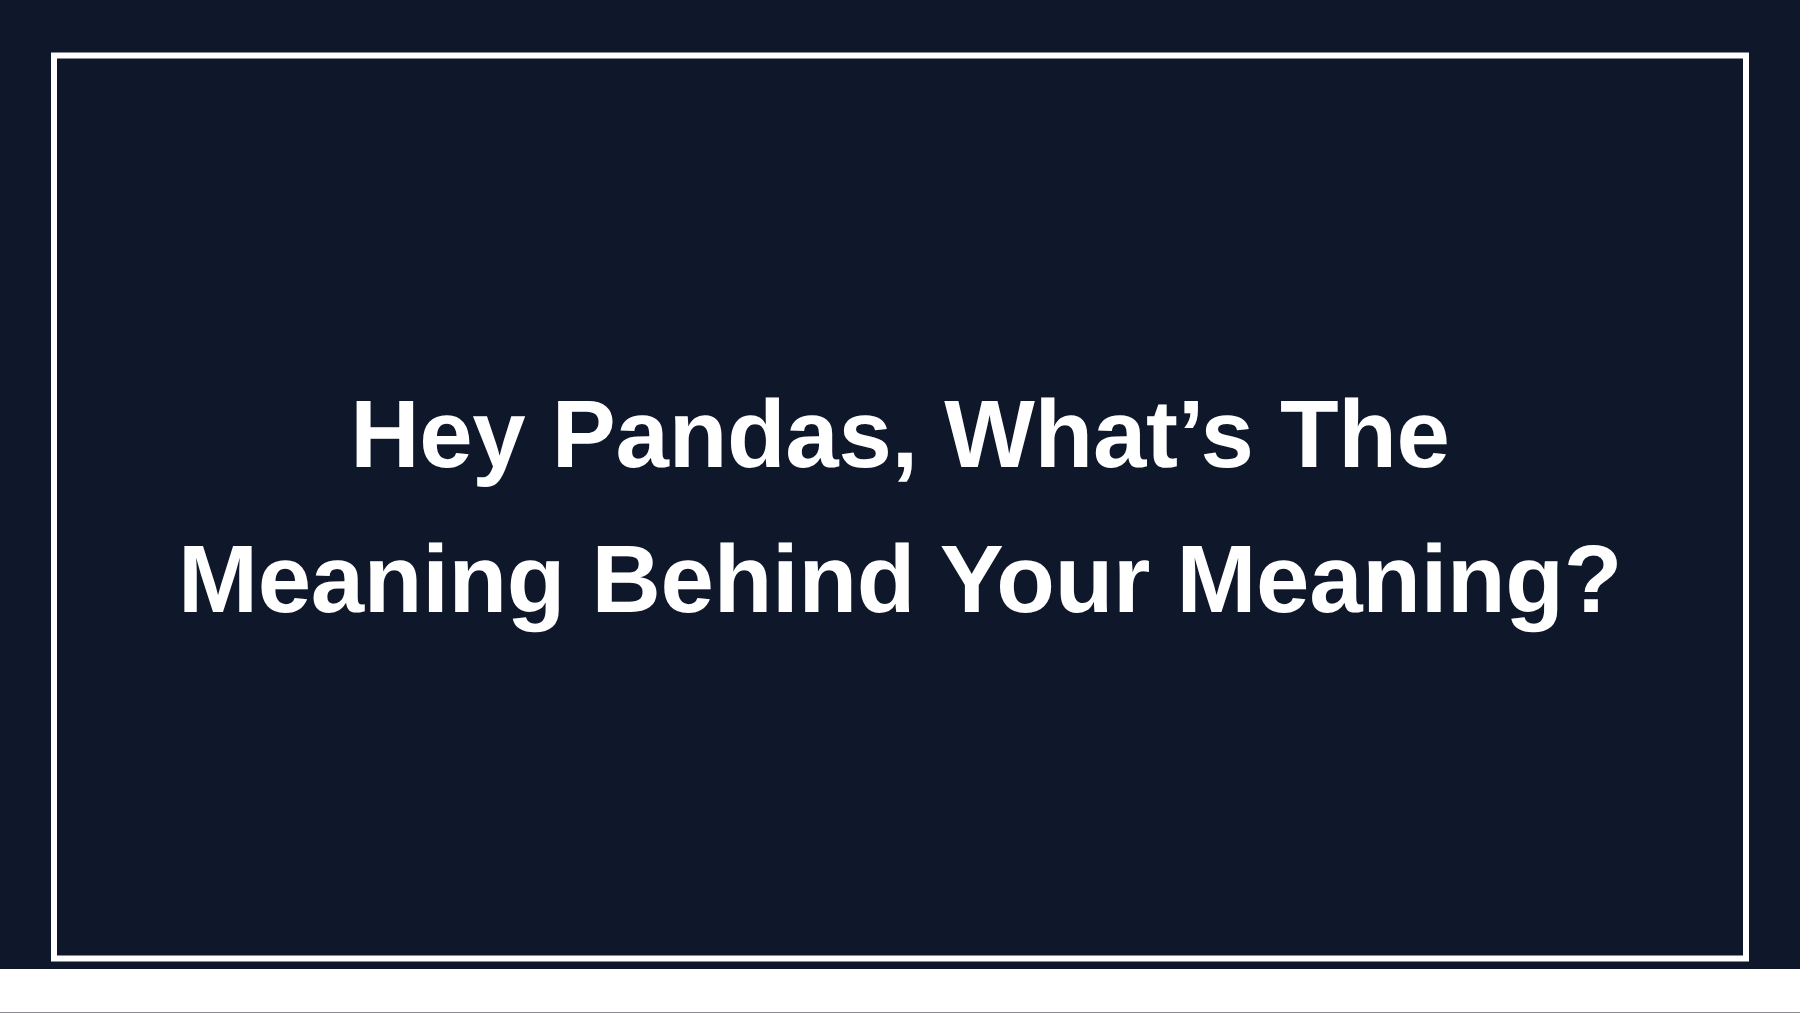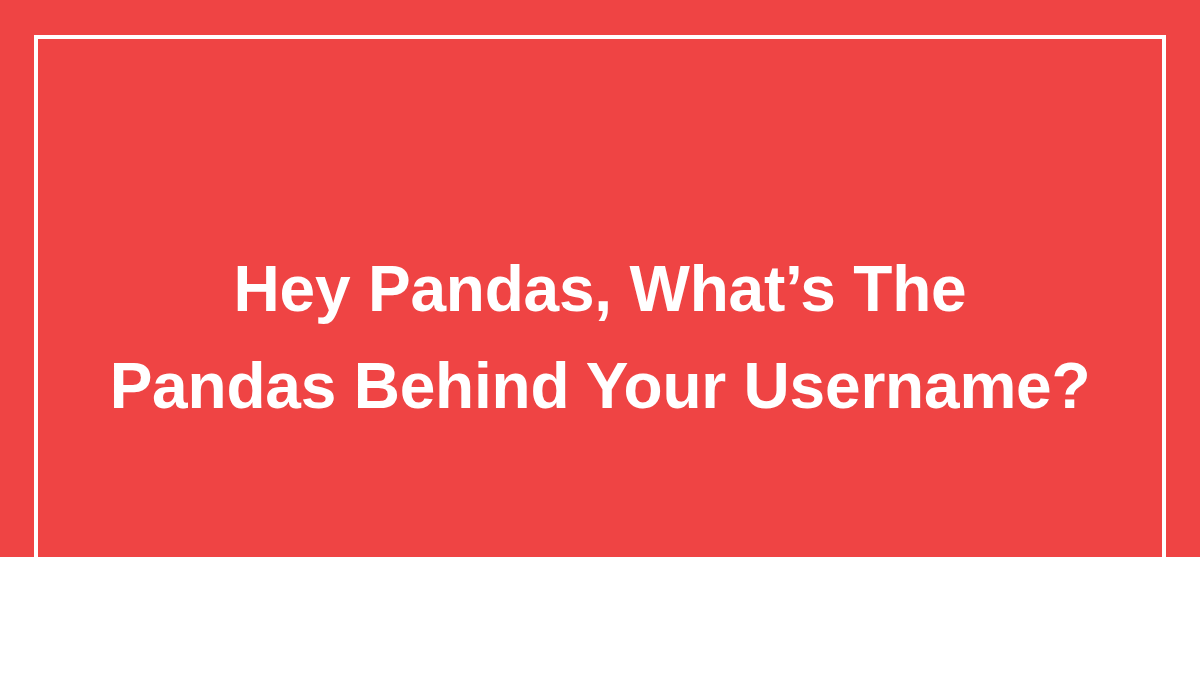--- a/index.html
+++ b/index.html
@@ -10,22 +10,22 @@
   body {
     width: 1200px;
     height: 675px;
     overflow: hidden;
     font-family: "Liberation Sans", sans-serif;
   }
 
   #card {
     position: relative;
     width: 1200px;
-    height: 557px;
-    background: #ef4444;
+    height: 646px;
+    background: #0f172a;
     box-sizing: border-box;
   }
 
   
   #frame {
     position: absolute;
     left: 34px;
     top: 35px;
     width: 1132px;
     height: 606px;
@@ -67,16 +67,16 @@
 </style>
 </head>
 <body>
 
 <div id="card">
 
   <div id="frame"></div>
 
   <div id="title-block">
     <span class="title-line line-1">Hey Pandas, What’s The</span>
-    <span class="title-line line-2">Pandas Behind Your Username?</span>
+    <span class="title-line line-2">Meaning Behind Your Meaning?</span>
   </div>
 
 </div>
 
 </body></html>

